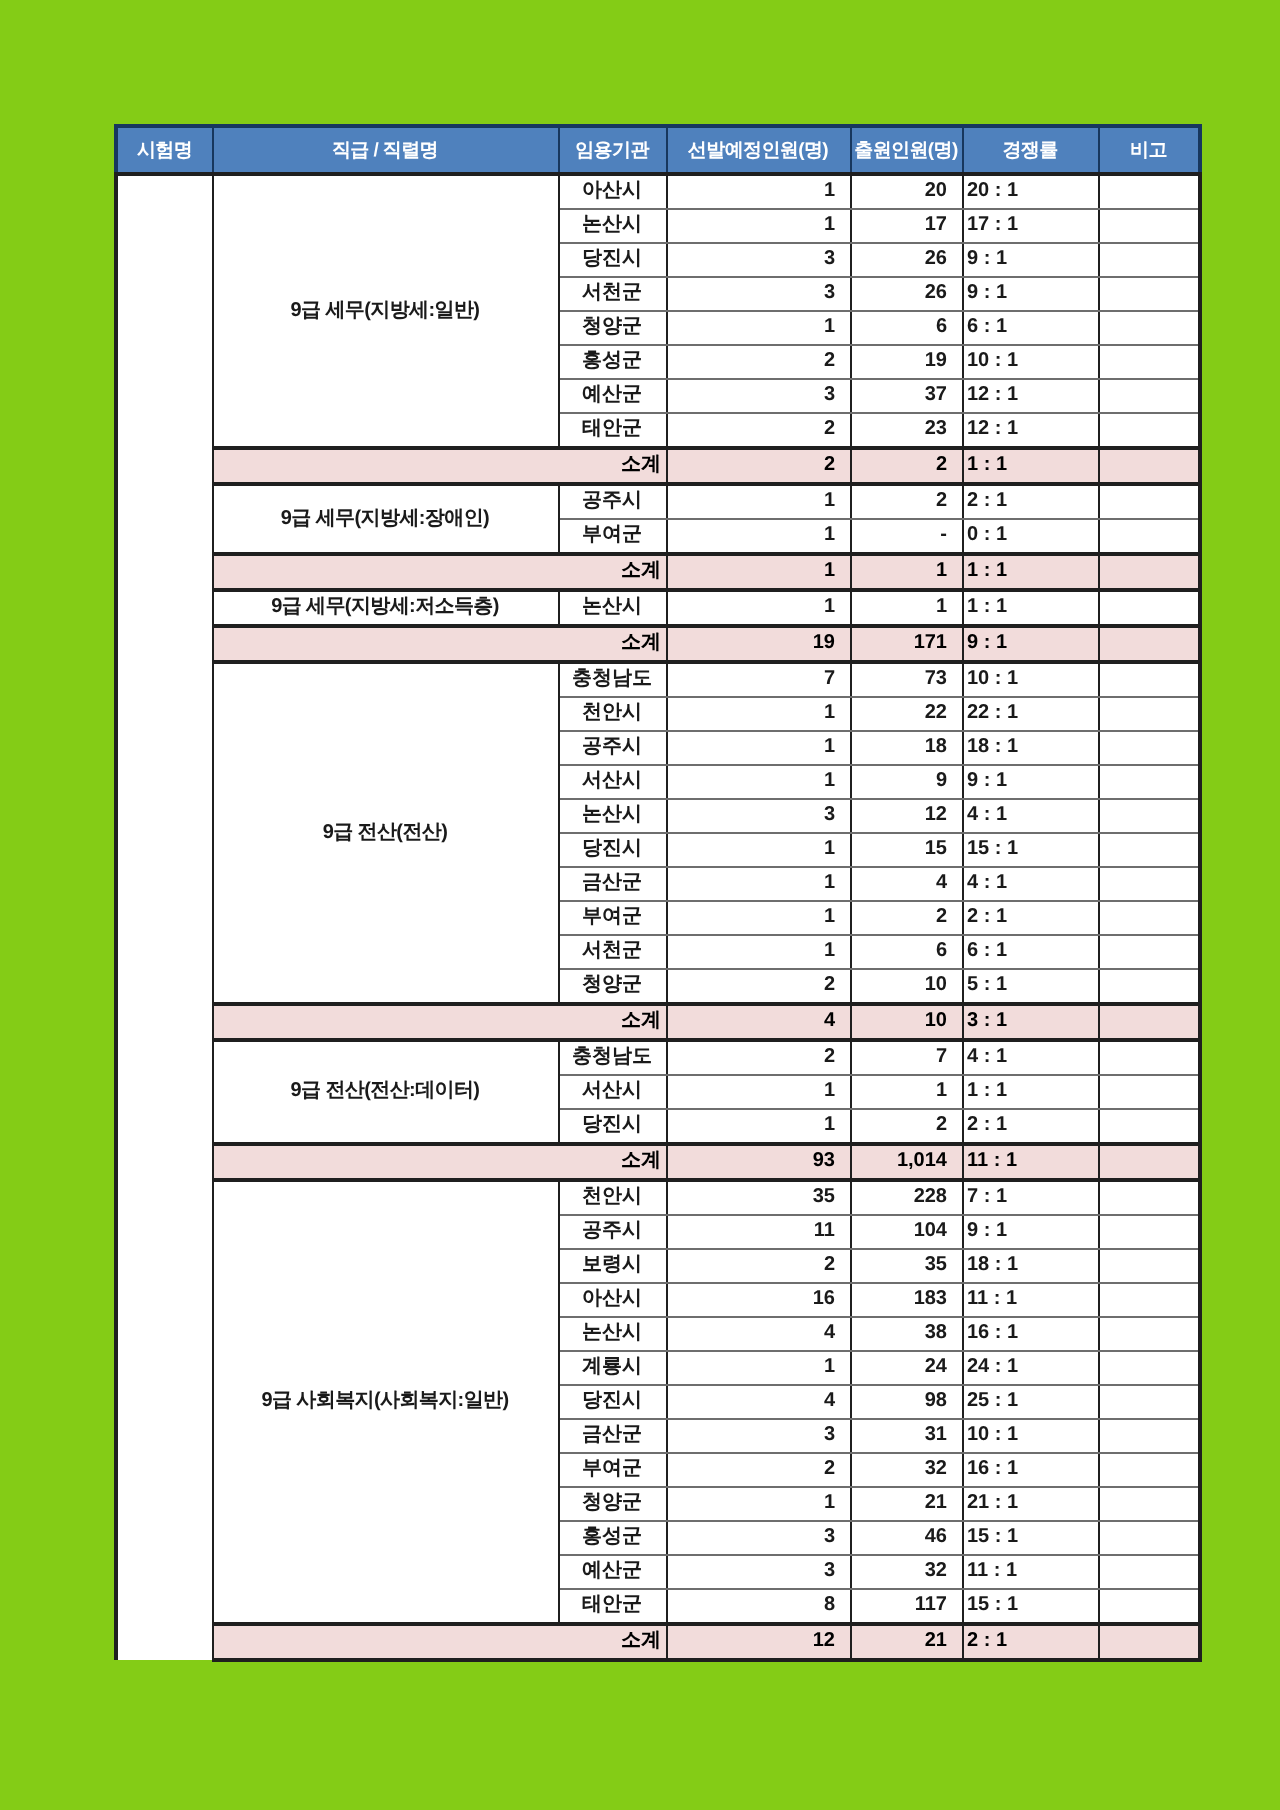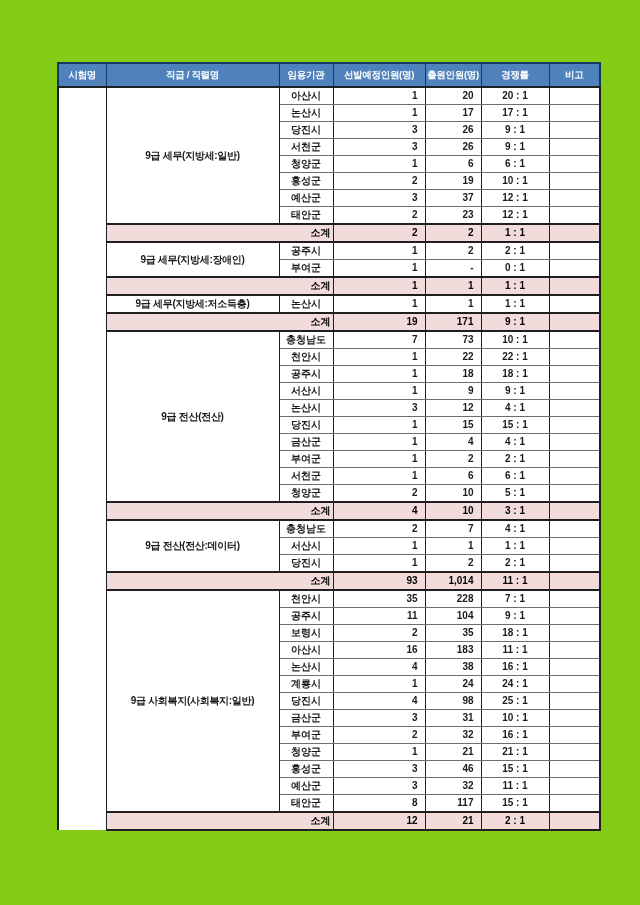--- a/index.html
+++ b/index.html
@@ -33,21 +33,21 @@
     border-left:2px solid var(--border-dark,#1f1f1f);
     border-bottom:none;position:relative;background:#ffffff;
   }
   td.exam-cell::after{
     content:"";position:absolute;left:-2px;bottom:-8px;width:2px;height:8px;
     background:var(--border-dark,#1f1f1f);
   }
   td.title-cell{text-align:center;letter-spacing:-0.3px;margin-left:18px;}
   td.agency-cell{text-align:center;margin-left:32px;}
   td.num-cell{text-align:right;padding-right:7px;}
-  td.ratio-cell{text-align:center;margin-left:48px;}
+  td.ratio-cell{text-align:left;margin-left:48px;}
   td.remark-cell{border-right:2px solid var(--border-dark,#1f1f1f);}
   tr.group-start td{border-top:2px solid var(--border-dark,#1f1f1f);}
   tr.subtotal-row td{
     background:var(--subtotal-bg,#F2DCDB);color:#000;
     border-top:2px solid var(--border-dark,#1f1f1f);
     border-bottom:2px solid var(--border-dark,#1f1f1f);
   }
   td.subtotal-label{text-align:right;}
 </style>
 </head>

